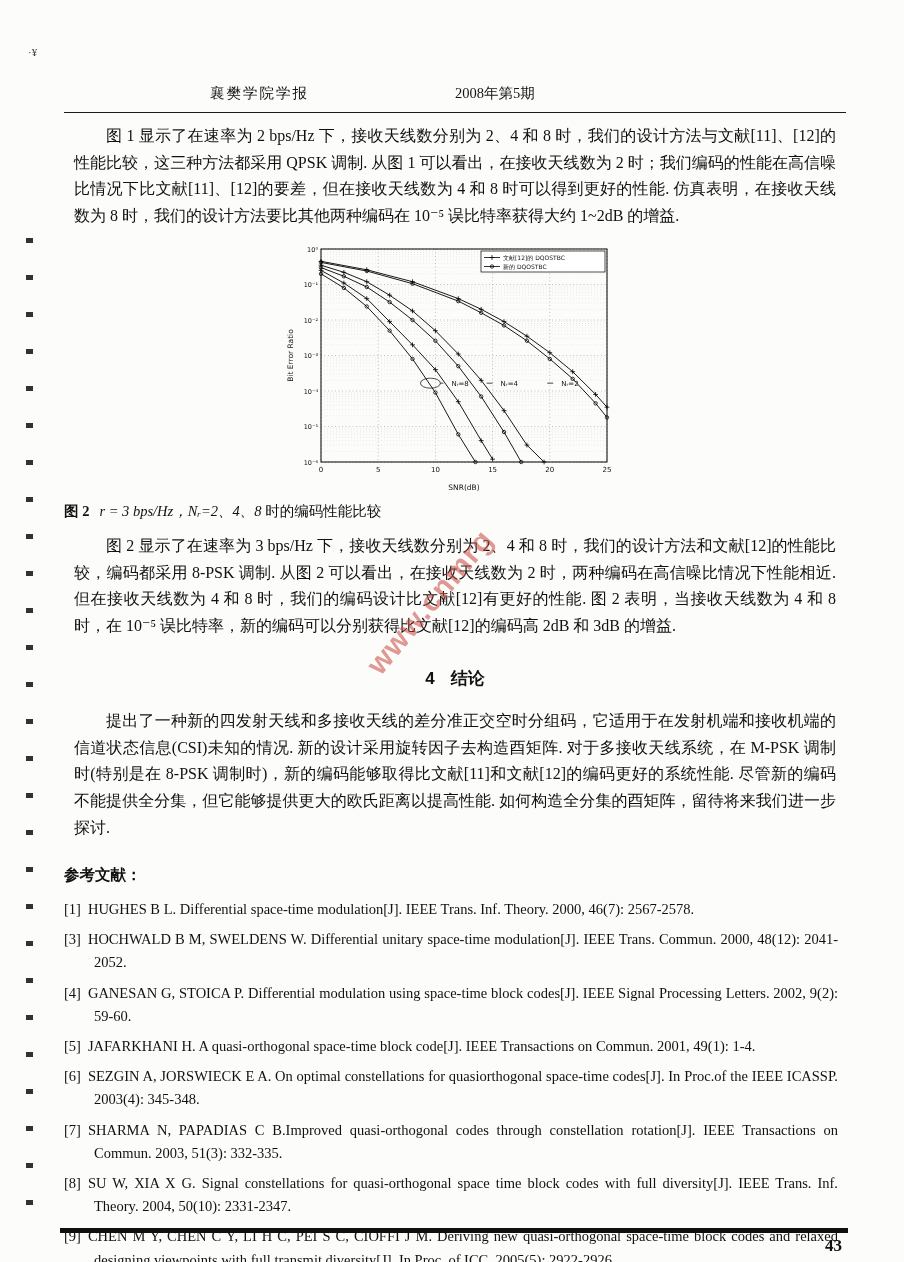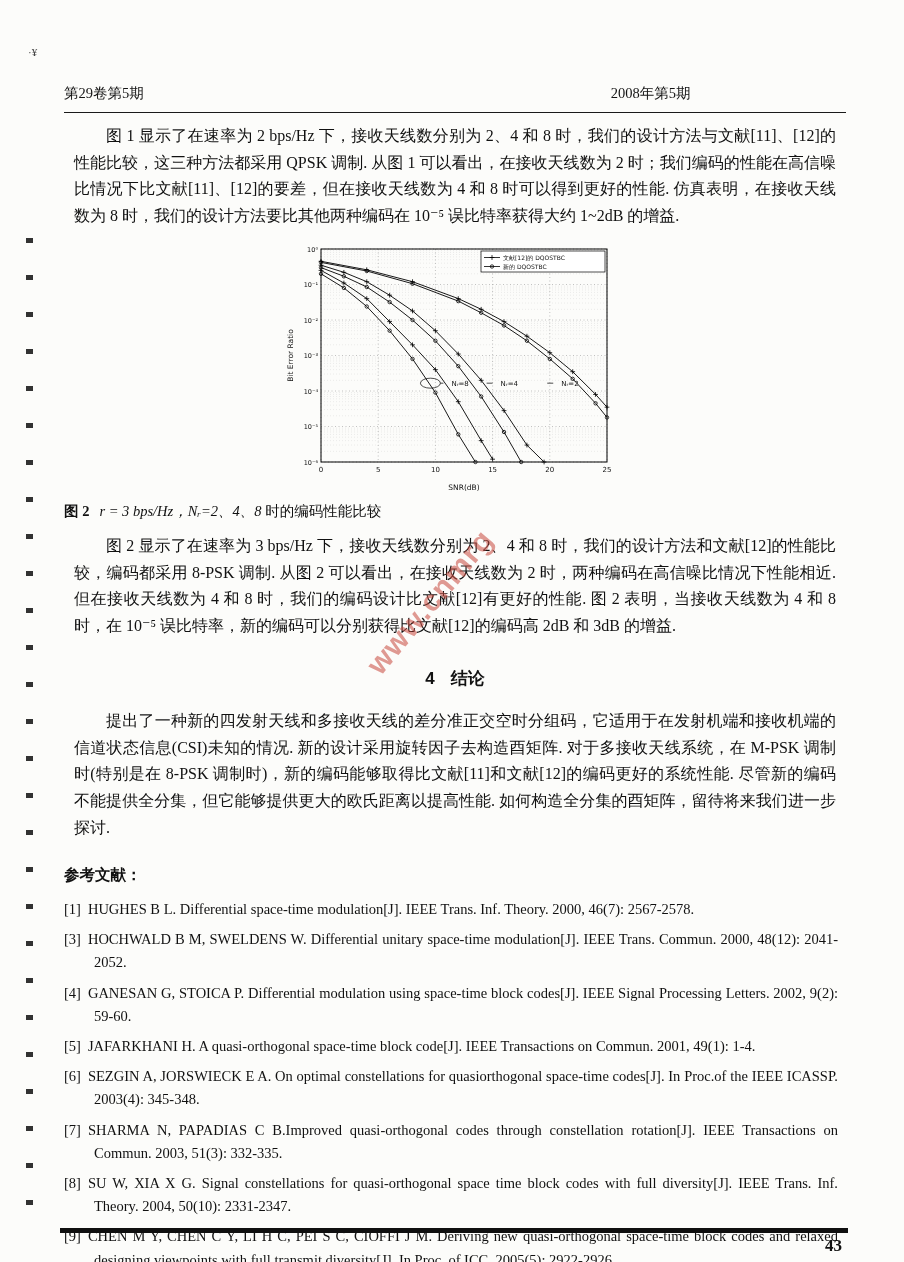--- a/index.html
+++ b/index.html
@@ -6,21 +6,21 @@
   .page{
     position:relative; width:904px; height:1262px; margin:0 auto;
     background:#fcfcfa; overflow:hidden;
     font-family:"Liberation Serif","DejaVu Serif",serif; color:#111;
   }
   .content{position:absolute; left:64px; right:58px; top:84px;}
   
   .hdr{display:flex; font-size:14.5px; color:#141414;}
   .hdr .l{flex:1; text-align:left;}
   .hdr .c{flex:1; text-align:center; letter-spacing:2px;}
-  .hdr .r{flex:1; text-align:center;}
+  .hdr .r{flex:1; text-align:left;}
   .hdr-rule{border-top:1.6px solid #1a1a1a; margin-top:9px; margin-bottom:10px;}
   
   .para{font-size:16px; line-height:1.66; text-align:justify; text-indent:2em; margin:10px;}
   
   .figwrap{width:340px; margin:10px auto 2px auto;}
   svg text{font-family:"DejaVu Sans","Liberation Sans",sans-serif; fill:#111;}
   .caption{text-align:left; font-size:14.5px; margin:4px 0 12px 0;}
   .caption .cap-label{font-weight:bold; margin-right:10px;}
   .caption .cap-text{font-style:italic;}
   .caption .cap-text-cn{font-style:normal;}
@@ -49,21 +49,21 @@
 <body>
 
 <div class="page">
 
   <div class="corner-artifact">·¥</div>
   <div class="edge-marks"></div>
 
   <div class="content">
 
     <div class="hdr">
-      <span class="l">第29卷第5期</span>
+      <span class="c">襄樊学院学报</span>
       <span class="r">2008年第5期</span>
     </div>
     <div class="hdr-rule"></div>
 
     <p class="para">图 1 显示了在速率为 2 bps/Hz 下，接收天线数分别为 2、4 和 8 时，我们的设计方法与文献[11]、[12]的性能比较，这三种方法都采用 QPSK 调制. 从图 1 可以看出，在接收天线数为 2 时；我们编码的性能在高信噪比情况下比文献[11]、[12]的要差，但在接收天线数为 4 和 8 时可以得到更好的性能. 仿真表明，在接收天线数为 8 时，我们的设计方法要比其他两种编码在 10⁻⁵ 误比特率获得大约 1~2dB 的增益.</p>
 
     <div class="figwrap">
       <svg id="ber-chart" width="330" height="255" viewBox="0 0 330 255">
           <line x1="36" y1="34.813435153928665" x2="322" y2="34.813435153928665" stroke="#aaa" stroke-width="0.35" stroke-dasharray="0.6,2.4"></line>
           <line x1="36" y1="28.562195457451985" x2="322" y2="28.562195457451985" stroke="#aaa" stroke-width="0.35" stroke-dasharray="0.6,2.4"></line>

